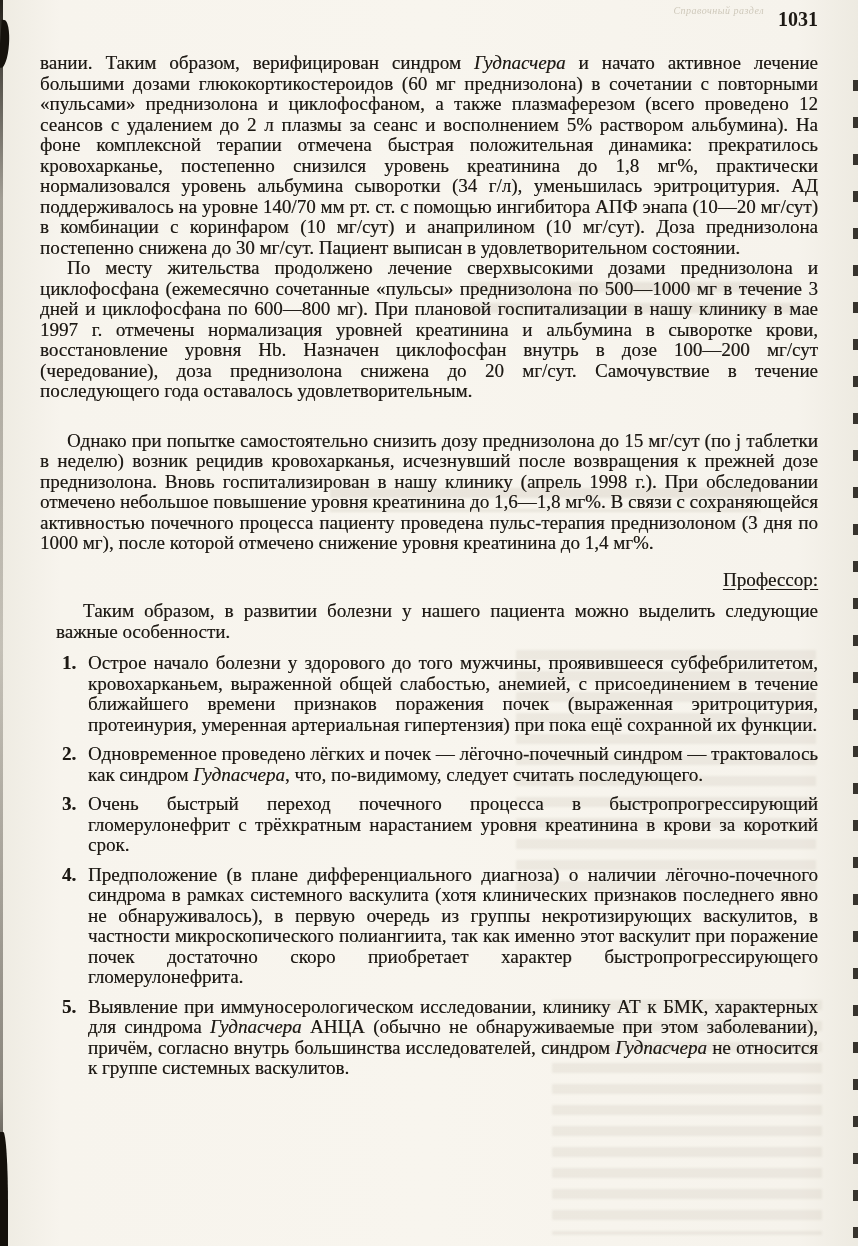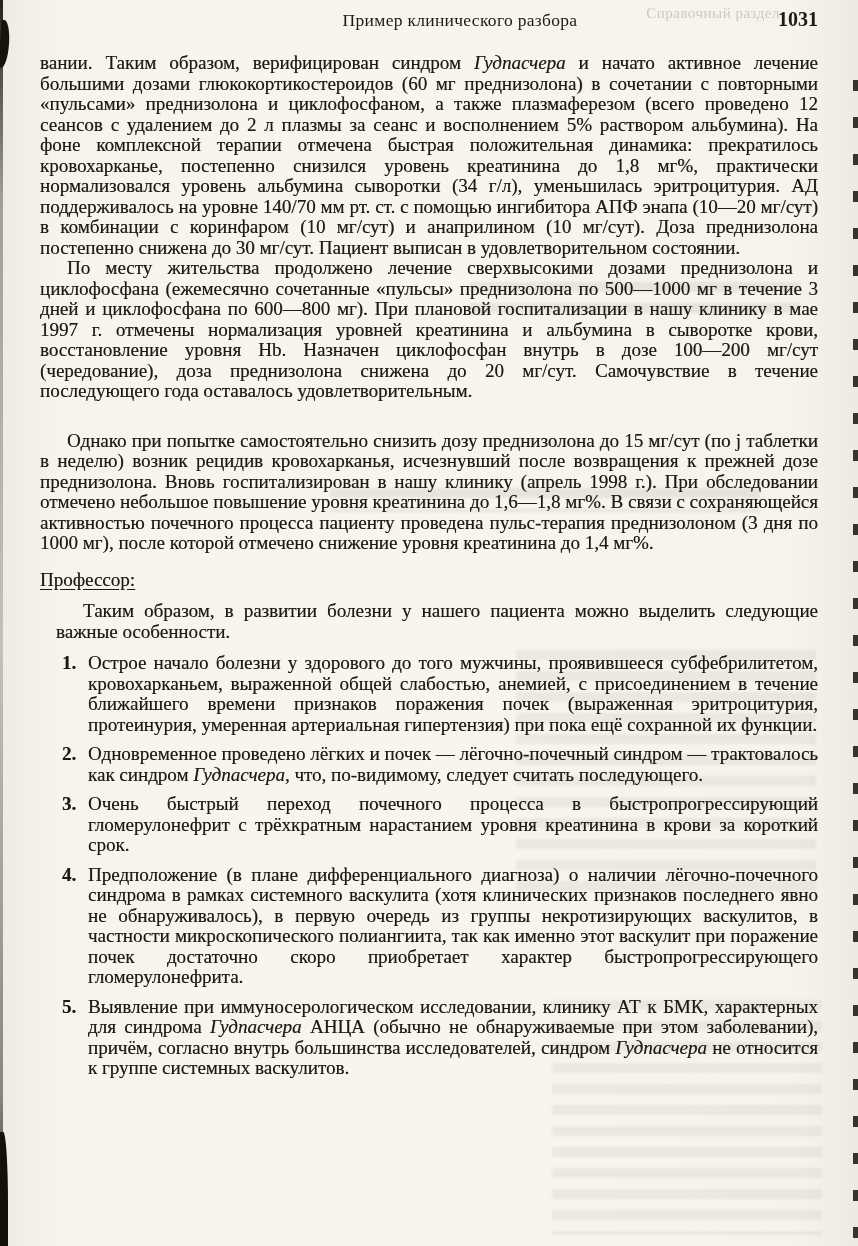--- a/index.html
+++ b/index.html
@@ -42,38 +42,38 @@
   .smudge.s3 { top: 650px; right: 42px; width: 300px; height: 250px; opacity:.8; }
   .smudge.s4 { top: 1000px; right: 36px; width: 270px; height: 235px; opacity:.8; }
   
   .running-head { position: absolute; top: 8px; left: 40px; right: 38px; height: 26px; }
   .head-title {
     position: absolute; left: 60px; right: 0; top: 2px;
     text-align: center; font-size: 17.5px; letter-spacing: .3px;
   }
   .page-number { position: absolute; right: 2px; top: 0px; font-weight: bold; font-size: 20px; }
   .ghost-top {
-    position: absolute; top: -3px; right: 40px;
-    font-size: 15px; color: #a69d88;
+    position: absolute; top: -3px; right: 56px;
+    font-style: italic; font-size: 10px; color: #a69d88;
     opacity: .5; filter: blur(.6px); letter-spacing: .5px;
   }
   
   .body-text {
     position: absolute; top: 53px; left: 40px; right: 40px;
     font-size: 19px; line-height: 20.5px;
     text-align: justify;
     text-shadow: 0.3px 0 0 rgba(29,25,20,.55);
     hyphens: auto;
   }
   .para { margin: 0; }
   .para.indent { text-indent: 27px; }
   .para.gap-before { margin-top: 29px; }
   .speaker {
     margin: 16px 0 11px 0; font-size: 19px; font-weight: normal;
-    text-decoration: underline; text-underline-offset: 3px; text-align: left;
+    text-decoration: underline; text-underline-offset: 3px; text-align: right;
   }
   .lead { margin: 0 0 11px 16px; text-indent: 27px; }
   .num-list { margin: 2px 0 0 0; padding: 0; }
   .list-item { display: flex; margin: 0 0 9px 0; }
   .li-num { flex: 0 0 26px; margin-left: 22px; font-weight: bold; }
   .li-body { flex: 1; text-align: justify; }
   i { font-style: italic; }
 </style>
 </head>
 <body>
@@ -84,21 +84,20 @@
   <div class="edge-right-dashes"></div>
   <div class="blob-tl"></div>
   <div class="blob-bl"></div>
   <div class="smudge s1"></div>
   <div class="smudge s2"></div>
   <div class="smudge s3"></div>
   <div class="smudge s4"></div>
 
   <header class="running-head">
     <span class="ghost-top">Справочный раздел</span>
-    <div class="head-title">Пример клинического разбора</div>
     <div class="page-number">1031</div>
   </header>
 
   <main class="body-text">
     <div>
         <p class="para"><span>вании. Таким образом, верифицирован синдром </span><i>Гудпасчера</i><span> и начато активное лечение большими дозами глюкокортикостероидов (60 мг преднизолона) в сочетании с повторными «пульсами» преднизолона и циклофосфаном, а также плазмаферезом (всего проведено 12 сеансов с удалением до 2 л плазмы за сеанс и восполнением 5% раствором альбумина). На фоне комплексной терапии отмечена быстрая положительная динамика: прекратилось кровохарканье, постепенно снизился уровень креатинина до 1,8 мг%, практически нормализовался уровень альбумина сыворотки (34 г/л), уменьшилась эритроцитурия. АД поддерживалось на уровне 140/70 мм рт. ст. с помощью ингибитора АПФ энапа (10—20 мг/сут) в комбинации с коринфаром (10 мг/сут) и анаприлином (10 мг/сут). Доза преднизолона постепенно снижена до 30 мг/сут. Пациент выписан в удовлетворительном состоянии.</span></p>
         <p class="para indent"><span>По месту жительства продолжено лечение сверхвысокими дозами преднизолона и циклофосфана (ежемесячно сочетанные «пульсы» преднизолона по 500—1000 мг в течение 3 дней и циклофосфана по 600—800 мг). При плановой госпитализации в нашу клинику в мае 1997 г. отмечены нормализация уровней креатинина и альбумина в сыворотке крови, восстановление уровня Hb. Назначен циклофосфан внутрь в дозе 100—200 мг/сут (чередование), доза преднизолона снижена до 20 мг/сут. Самочувствие в течение последующего года оставалось удовлетворительным.</span></p>
         <p class="para indent gap-before"><span>Однако при попытке самостоятельно снизить дозу преднизолона до 15 мг/сут (по j таблетки в неделю) возник рецидив кровохарканья, исчезнувший после возвращения к прежней дозе преднизолона. Вновь госпитализирован в нашу клинику (апрель 1998 г.). При обследовании отмечено небольшое повышение уровня креатинина до 1,6—1,8 мг%. В связи с сохраняющейся активностью почечного процесса пациенту проведена пульс-терапия преднизолоном (3 дня по 1000 мг), после которой отмечено снижение уровня креатинина до 1,4 мг%.</span></p>
       </div>
     <h2 class="speaker">Профессор:</h2>

